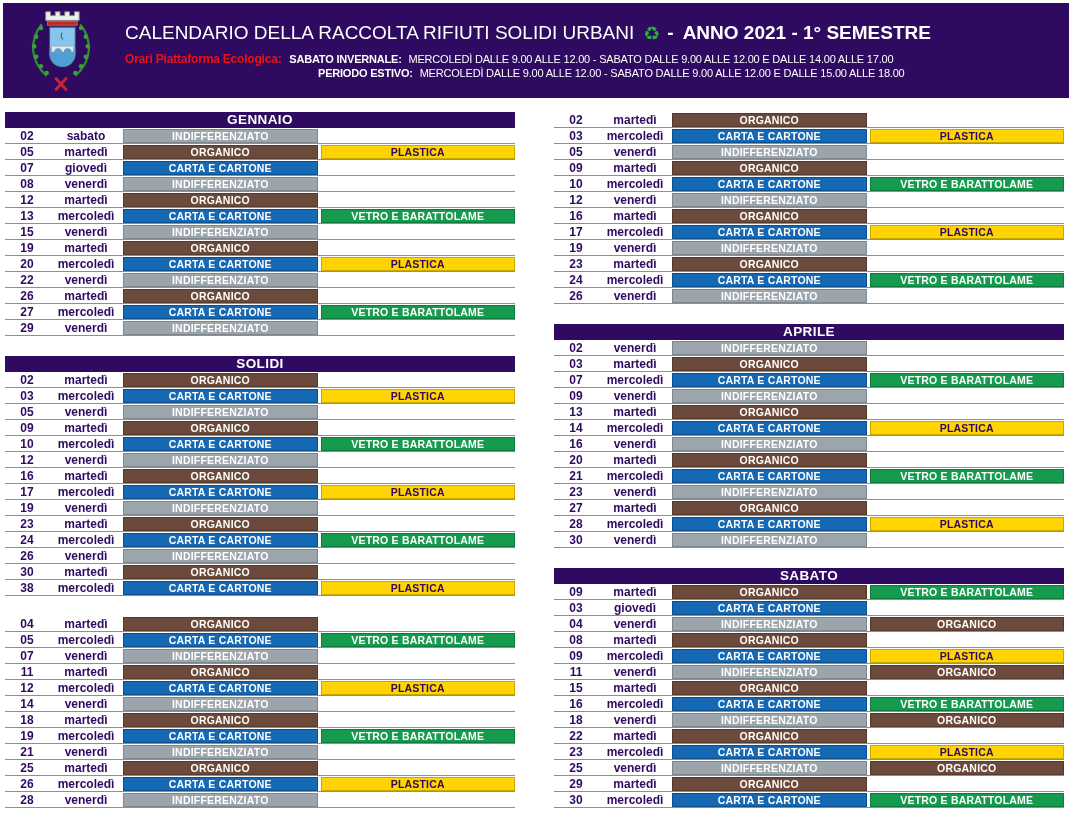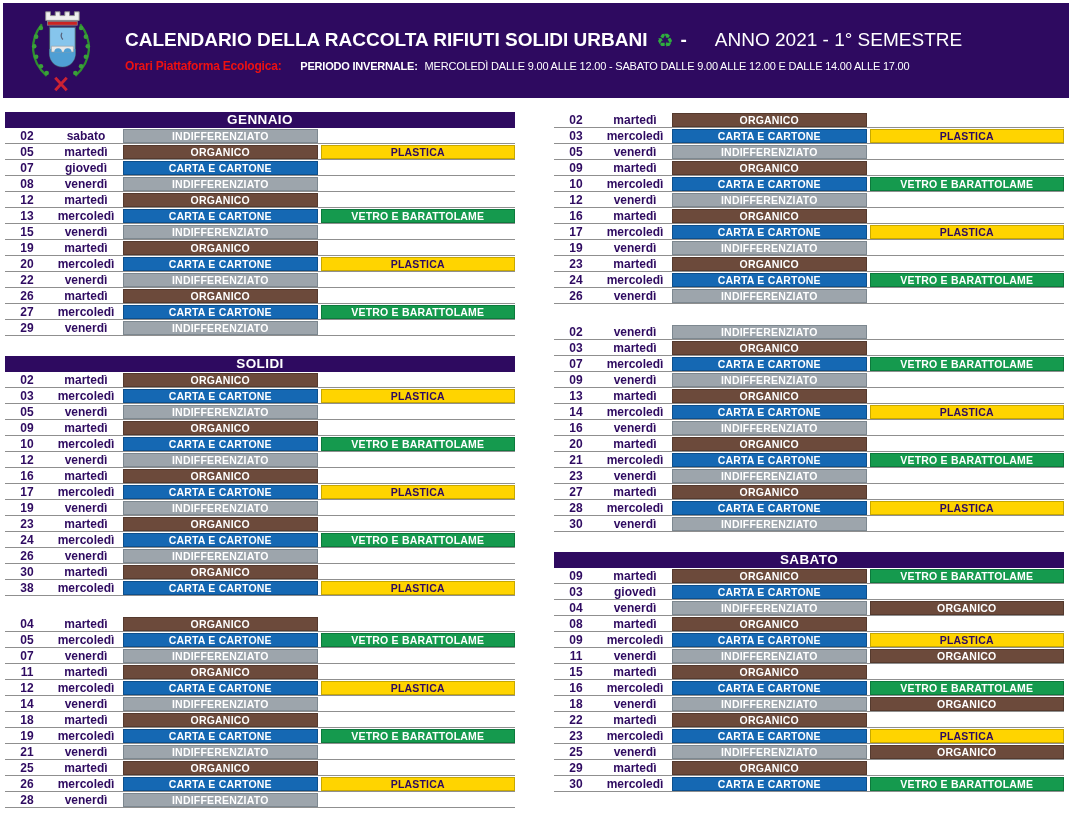--- a/index.html
+++ b/index.html
@@ -8,26 +8,26 @@
   html,body{margin:0;padding:0;background:#fff;}
   body{width:1072px;font-family:"Liberation Sans",sans-serif;-webkit-font-smoothing:antialiased;}
   .banner{
     margin:3px 3px 0 3px;height:95px;background:var(--purple);
     display:flex;align-items:center;box-sizing:border-box;padding-left:12px;
   }
   .logo{width:92px;height:88px;flex:0 0 auto;}
   .header-text{margin-left:18px;color:#fff;white-space:nowrap;}
   .app-title{font-size:21px;font-weight:bold;letter-spacing:.2px;margin:0 0 7px 0;}
   .subtitle{font-size:19px;margin:0 0 7px 0;display:flex;align-items:center;}
-  .subtitle .plain{font-weight:bold;text-align:right;}
+  .subtitle .plain{font-weight:normal;text-align:right;}
   .recycle{color:#2fae3e;font-size:19px;margin:0 7px 0 9px;}
   .subtitle .dash{margin-right:9px;font-weight:bold;}
-  .subtitle .bold{font-weight:normal;margin-left:19px;}
+  .subtitle .bold{font-weight:bold;}
   .orari{font-size:11px;line-height:14px;letter-spacing:-.2px;}
-  .orari .red{color:var(--red);font-weight:bold;font-size:12px;margin-right:16px;}
+  .orari .red{color:var(--red);font-weight:bold;font-size:12px;margin-right:5px;}
   .orari .plabel{font-weight:bold;margin-right:4px;}
   .orari-line2{padding-left:193px;}
   .calendar-grid{display:flex;gap:39px;padding:14px 8px 2px 5px;align-items:flex-start;}
   .cal-col{flex:1;display:flex;flex-direction:column;gap:20px;min-width:0;}
   .month{width:100%;}
   .month-header{
     background:var(--purple);color:#fff;font-weight:bold;font-size:13.5px;
     height:16px;line-height:16px;text-align:center;letter-spacing:.4px;
   }
   .day-row{display:flex;align-items:center;height:15px;border-bottom:1px solid var(--rowline);}
@@ -79,22 +79,26 @@
     <div class="header-text">
       <div class="subtitle">
         <span class="plain">CALENDARIO DELLA RACCOLTA RIFIUTI SOLIDI URBANI</span>
         <span class="recycle">♻</span>
         <span class="dash">-</span>
         <span class="bold">ANNO 2021 - 1° SEMESTRE</span>
       </div>
       <div class="orari">
         <div class="orari-line1">
           <span class="red">Orari Piattaforma Ecologica:</span>
-          <span class="plabel">PERIODO INVERNALE:</span>
+          <span class="plabel">SABATO INVERNALE:</span>
           <span>MERCOLEDÌ DALLE 9.00 ALLE 12.00 - SABATO DALLE 9.00 ALLE 12.00 E DALLE 14.00 ALLE 17.00</span>
+        </div>
+        <div class="orari-line2">
+          <span class="plabel">PERIODO ESTIVO:</span>
+          <span>MERCOLEDÌ DALLE 9.00 ALLE 12.00 - SABATO DALLE 9.00 ALLE 12.00 E DALLE 15.00 ALLE 18.00</span>
         </div>
       </div>
     </div>
   </header>
 
   <main class="calendar-grid">
     <div class="cal-col" id="col-left">
         <section class="month">
           <div class="month-header">GENNAIO</div>
           <div class="day-row">
@@ -509,20 +513,21 @@
           <div class="day-row">
             <span class="day-num">26</span>
             <span class="day-name">venerdì</span>
             <span class="cells">
               <span class="cell" style="background: rgb(157, 165, 172); border-color: rgb(125, 136, 144); color: rgb(255, 255, 255);">INDIFFERENZIATO</span>
               <span class="cell"></span>
             </span>
           </div>
         </section>
         <section class="month">
+          <div class="month-header">APRILE</div>
           <div class="day-row">
             <span class="day-num">02</span>
             <span class="day-name">venerdì</span>
             <span class="cells">
               <span class="cell" style="background: rgb(157, 165, 172); border-color: rgb(125, 136, 144); color: rgb(255, 255, 255);">INDIFFERENZIATO</span>
               <span class="cell"></span>
             </span>
           </div>
           <div class="day-row">
             <span class="day-num">03</span>

